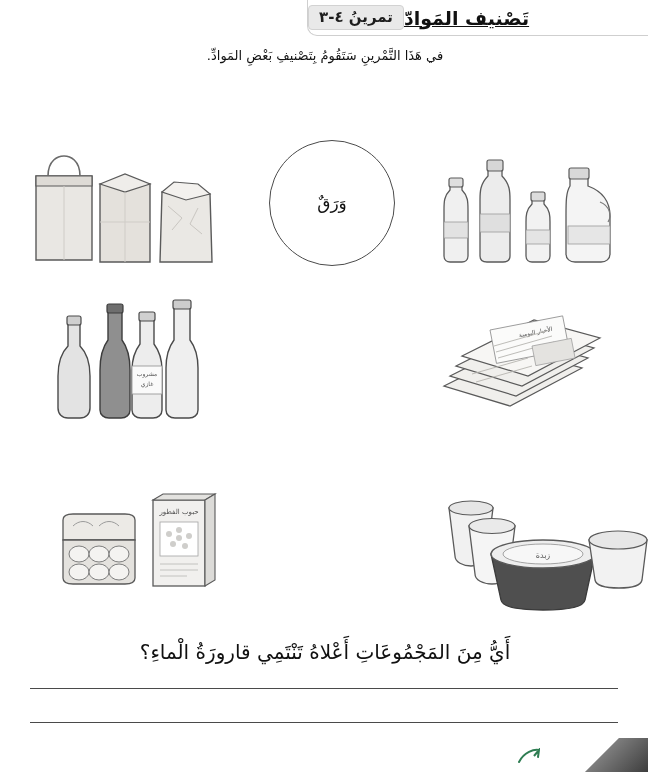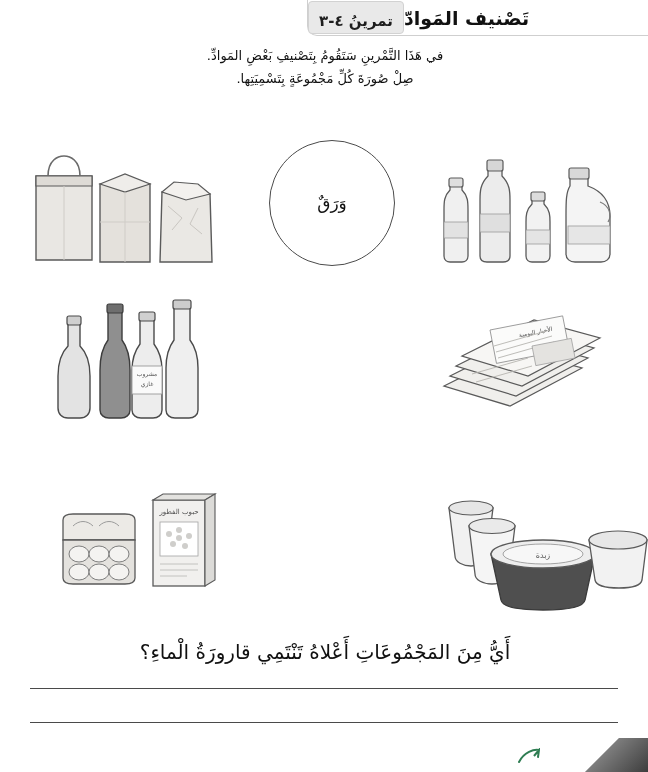--- a/index.html
+++ b/index.html
@@ -39,31 +39,32 @@
     justify-content: flex-start;
     direction: rtl;
     padding-right: 14px;
   }
   .exercise-badge {
     background: #e9e9e9;
     border: 1px solid #d2d2d2;
     border-radius: 4px;
     font-size: 15px;
     color: #1d1d1d;
-    padding: 11px 10px 4px 10px;
+    padding: 3px 10px 4px 10px;
     line-height: 1.1;
     white-space: nowrap;
     font-weight: bold;
   }
   .header-title {
     font-size: 19px;
     font-weight: bold;
     color: #111111;
     margin-right: 6px;
     white-space: nowrap;
+    text-decoration: underline;
   }
 
   
   .intro {
     position: absolute;
     top: 45px;
     right: 28px;
     width: 590px;
     direction: rtl;
     text-align: center;
@@ -162,21 +163,20 @@
 
 <div class="page">
 
   <div class="header-bar">
     <div class="exercise-badge">تمرينُ ٤-٣</div>
     <div class="header-title">تَصْنيف المَوادّ</div>
   </div>
 
   <div class="intro">
     <div>في هَذَا التَّمْرينِ سَتَقُومُ بِتَصْنيفِ بَعْضِ المَوادِّ.</div>
-    <div>صِلْ صُورَةَ كُلِّ مَجْمُوعَةٍ بِتَسْمِيَتِها.</div>
   </div>
 
   <div class="row" id="row-1">
 
     <div class="art left">
       <svg viewBox="0 0 210 150" width="210" height="150">
 
         <path d="M14 46 L14 130 L70 130 L70 46 Z" fill="#e9e7e3" stroke="#5a5a5a" stroke-width="1.4"></path>
         <path d="M14 46 L70 46 L70 56 L14 56 Z" fill="#dedbd6" stroke="#5a5a5a" stroke-width="1.2"></path>
         <path d="M26 46 C26 30, 36 26, 42 26 C48 26, 58 30, 58 46" fill="none" stroke="#6a6a6a" stroke-width="1.6"></path>

